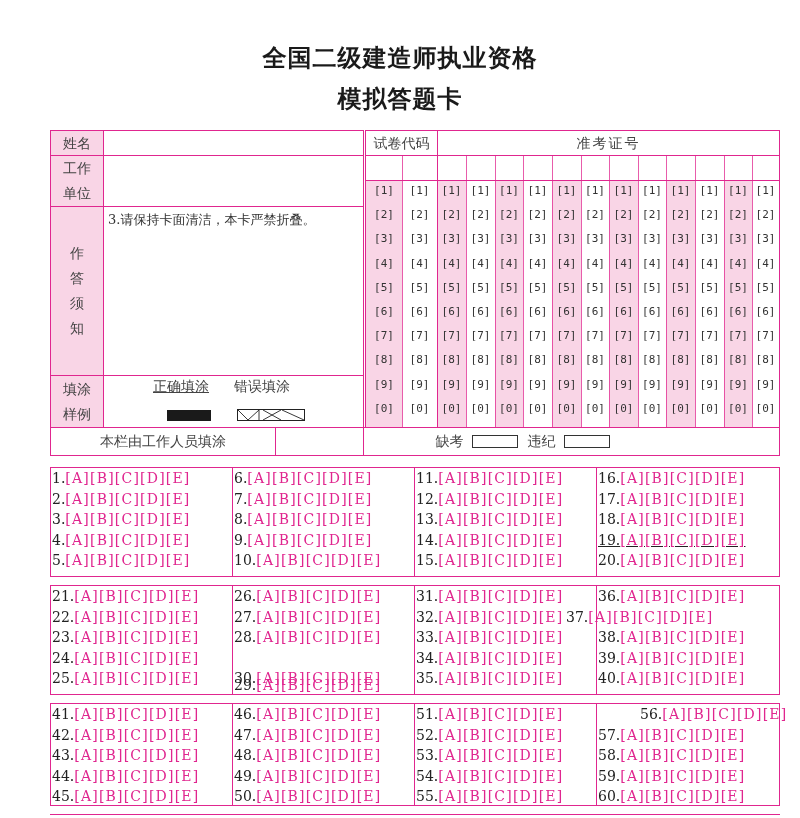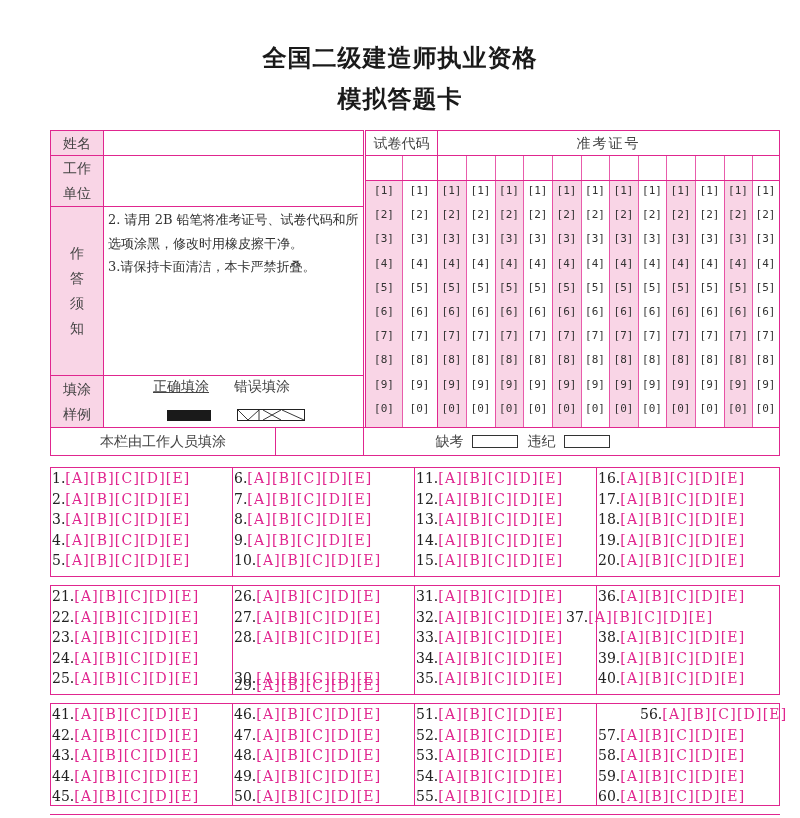--- a/index.html
+++ b/index.html
@@ -55,21 +55,20 @@
 答
 须
 知</div>
   <div class="lbl" style="left:51px;top:376px;width:52px;height:51px;white-space:pre-line;line-height:25px;">填涂
 样例</div>
 
   <div style="position:absolute;left:104px;top:131px;width:259px;height:24px;"></div>
   <div style="position:absolute;left:104px;top:156px;width:259px;height:50px;"></div>
 
   <div class="notice">
-    <div>2. 请用 2B 铅笔将准考证号、试卷代码和所选项涂黑，修改时用橡皮擦干净。</div>
     <div>3.请保持卡面清洁，本卡严禁折叠。</div>
   </div>
 
   <div style="position:absolute;left:104px;top:378px;width:259px;font-size:14px;color:#444;">
     <span style="position:absolute;left:49px;text-decoration:underline;">正确填涂</span>
     <span style="position:absolute;left:130px;">错误填涂</span>
   </div>
   <div class="filled"></div>
   <svg class="wrong" viewBox="0 0 68 12">
     <rect x="0.5" y="0.5" width="67" height="11" fill="none" stroke="#222" stroke-width="1"></rect>
@@ -288,21 +287,21 @@
     <div class="qrow" style="left: 234px; top: 531.5px;"><span>9.</span><span class="opts">[A][B][C][D][E]</span></div>
     <div class="qrow" style="left: 234px; top: 552px;"><span>10.</span><span class="opts">[A][B][C][D][E]</span></div>
     <div class="qrow" style="left: 416px; top: 470px;"><span>11.</span><span class="opts">[A][B][C][D][E]</span></div>
     <div class="qrow" style="left: 416px; top: 490.5px;"><span>12.</span><span class="opts">[A][B][C][D][E]</span></div>
     <div class="qrow" style="left: 416px; top: 511px;"><span>13.</span><span class="opts">[A][B][C][D][E]</span></div>
     <div class="qrow" style="left: 416px; top: 531.5px;"><span>14.</span><span class="opts">[A][B][C][D][E]</span></div>
     <div class="qrow" style="left: 416px; top: 552px;"><span>15.</span><span class="opts">[A][B][C][D][E]</span></div>
     <div class="qrow" style="left: 598px; top: 470px;"><span>16.</span><span class="opts">[A][B][C][D][E]</span></div>
     <div class="qrow" style="left: 598px; top: 490.5px;"><span>17.</span><span class="opts">[A][B][C][D][E]</span></div>
     <div class="qrow" style="left: 598px; top: 511px;"><span>18.</span><span class="opts">[A][B][C][D][E]</span></div>
-    <div class="qrow" style="left: 598px; top: 531.5px;"><span>19.</span><span class="opts">[A][B][C][D][E]</span></div>
+    <div class="qrow" style="left: 598px; top: 531.5px; text-decoration: underline;"><span>19.</span><span class="opts">[A][B][C][D][E]</span></div>
     <div class="qrow" style="left: 598px; top: 552px;"><span>20.</span><span class="opts">[A][B][C][D][E]</span></div>
     <div class="box" style="left: 50px; top: 585px; width: 730px; height: 110px;"></div>
     <div class="vline" style="left: 232px; top: 585px; height: 110px;"></div>
     <div class="vline" style="left: 414px; top: 585px; height: 110px;"></div>
     <div class="vline" style="left: 596px; top: 585px; height: 110px;"></div>
     <div class="qrow" style="left: 52px; top: 588px;"><span>21.</span><span class="opts">[A][B][C][D][E]</span></div>
     <div class="qrow" style="left: 52px; top: 608.5px;"><span>22.</span><span class="opts">[A][B][C][D][E]</span></div>
     <div class="qrow" style="left: 52px; top: 629px;"><span>23.</span><span class="opts">[A][B][C][D][E]</span></div>
     <div class="qrow" style="left: 52px; top: 649.5px;"><span>24.</span><span class="opts">[A][B][C][D][E]</span></div>
     <div class="qrow" style="left: 52px; top: 670px;"><span>25.</span><span class="opts">[A][B][C][D][E]</span></div>

